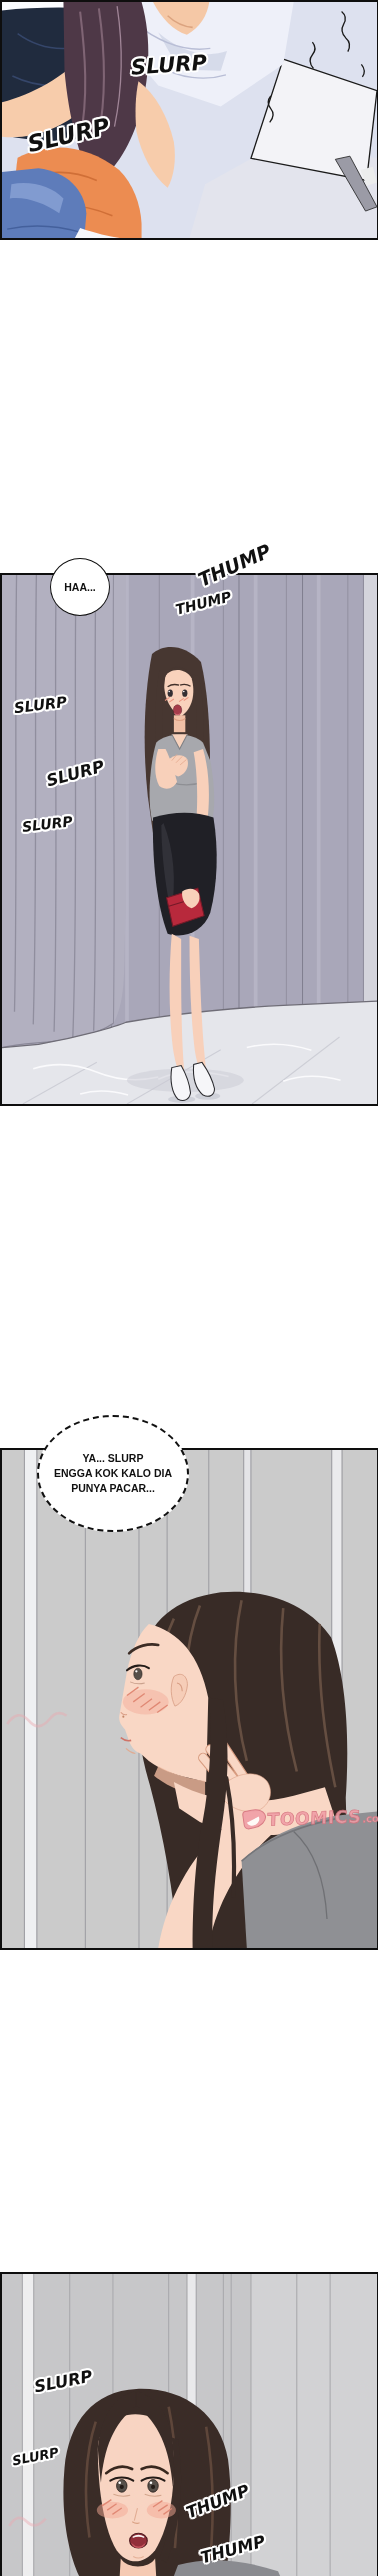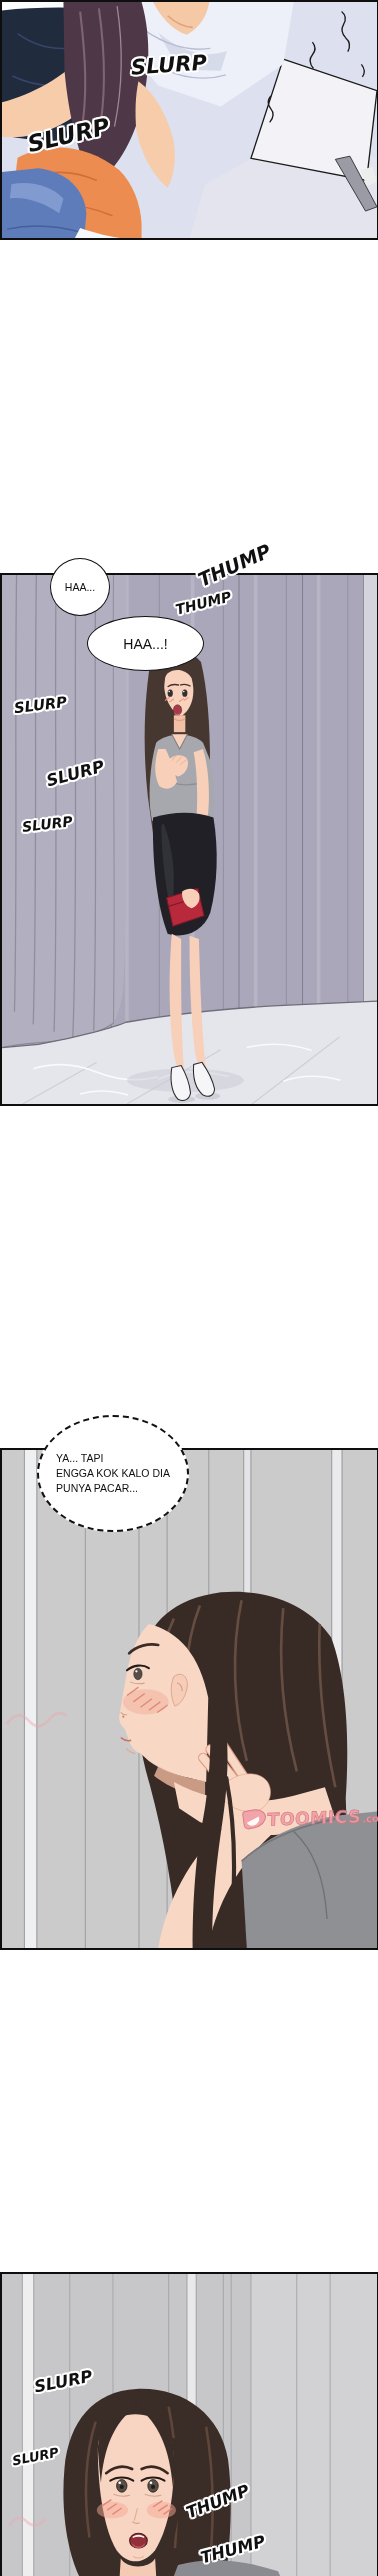--- a/index.html
+++ b/index.html
@@ -10,21 +10,21 @@
   .panel svg { position:absolute; left:0; top:0; width:100%; height:100%; display:block; }
   #panel-4 { border-bottom:none; }
 
   .sfx { position:absolute; z-index:6; font-family:"DejaVu Sans", sans-serif; font-weight:900;
          font-style:italic; color:#101010; white-space:nowrap; line-height:1;
          text-shadow:-1.6px -1.6px 0 #fff, 1.6px -1.6px 0 #fff, -1.6px 1.6px 0 #fff, 1.6px 1.6px 0 #fff,
                      -2.1px 0 0 #fff, 2.1px 0 0 #fff, 0 -2.1px 0 #fff, 0 2.1px 0 #fff; }
 
   .bubble { position:absolute; z-index:5; background:#ffffff; border:2.1px solid #101010;
             border-radius:50%; display:flex; align-items:center; justify-content:center;
-            text-align:left; font-weight:400; color:#101010; box-sizing:border-box; }
+            text-align:center; font-weight:700; color:#101010; box-sizing:border-box; }
   .bubble.thought { border-style:dashed; }
   .bubble .lines { padding:2.1px 5.3px; }
   .bubble .line { display:block; }
 
   .watermark { position:absolute; z-index:7; display:flex; align-items:flex-end; opacity:.88;
                transform:rotate(-2deg) skewX(-4deg); }
   .wm-logo { position:relative; width:23px; height:19px; margin-right:1.6px; background:#f09da6;
              border:1.1px solid #d4707c; border-radius:3.2px 60% 60% 5.3px / 4.2px 52% 52% 5.3px;
              transform:rotate(-10deg); box-sizing:border-box; }
   .wm-logo::after { content:""; position:absolute; left:2.6px; bottom:2.6px; width:12.6px; height:5.8px;
@@ -328,28 +328,23 @@
         <path d="M330,573 L338,552 C396,536 462,542 530,564 L534,573 Z" fill="#8a8b90"></path>
       </g>
     </svg>
   </div>
 
   <div class="bubble" style="left:50px;top:558px;width:60px;height:58px;font-size:10.5px;border-width:1.6px;">
     <div class="lines">
         <span class="line">HAA...</span>
       </div>
   </div>
-  <div class="bubble" style="left:87px;top:616px;width:117px;height:55px;font-size:14px;border-width:1.6px;">
-    <div class="lines">
-        <span class="line">HAA...!</span>
-      </div>
-  </div>
   <div class="bubble thought" style="left:37px;top:1415px;width:152px;height:117px;font-size:10.5px;line-height:1.4;">
     <div class="lines">
-      <span class="line">YA... TAPI</span>
+      <span class="line">YA... SLURP</span>
       <span class="line">ENGGA KOK KALO DIA</span>
       <span class="line">PUNYA PACAR...</span>
     </div>
   </div>
 
   <span class="sfx" style="left:131px;top:55px;font-size:21px;transform:rotate(-4deg);">SLURP</span>
   <span class="sfx" style="left:27px;top:124px;font-size:23px;transform:rotate(-13deg);">SLURP</span>
 
   <span class="sfx" style="left:196px;top:556px;font-size:19px;transform:rotate(-24deg);">THUMP</span>
   <span class="sfx" style="left:175px;top:596px;font-size:14px;transform:rotate(-14deg);">THUMP</span>

